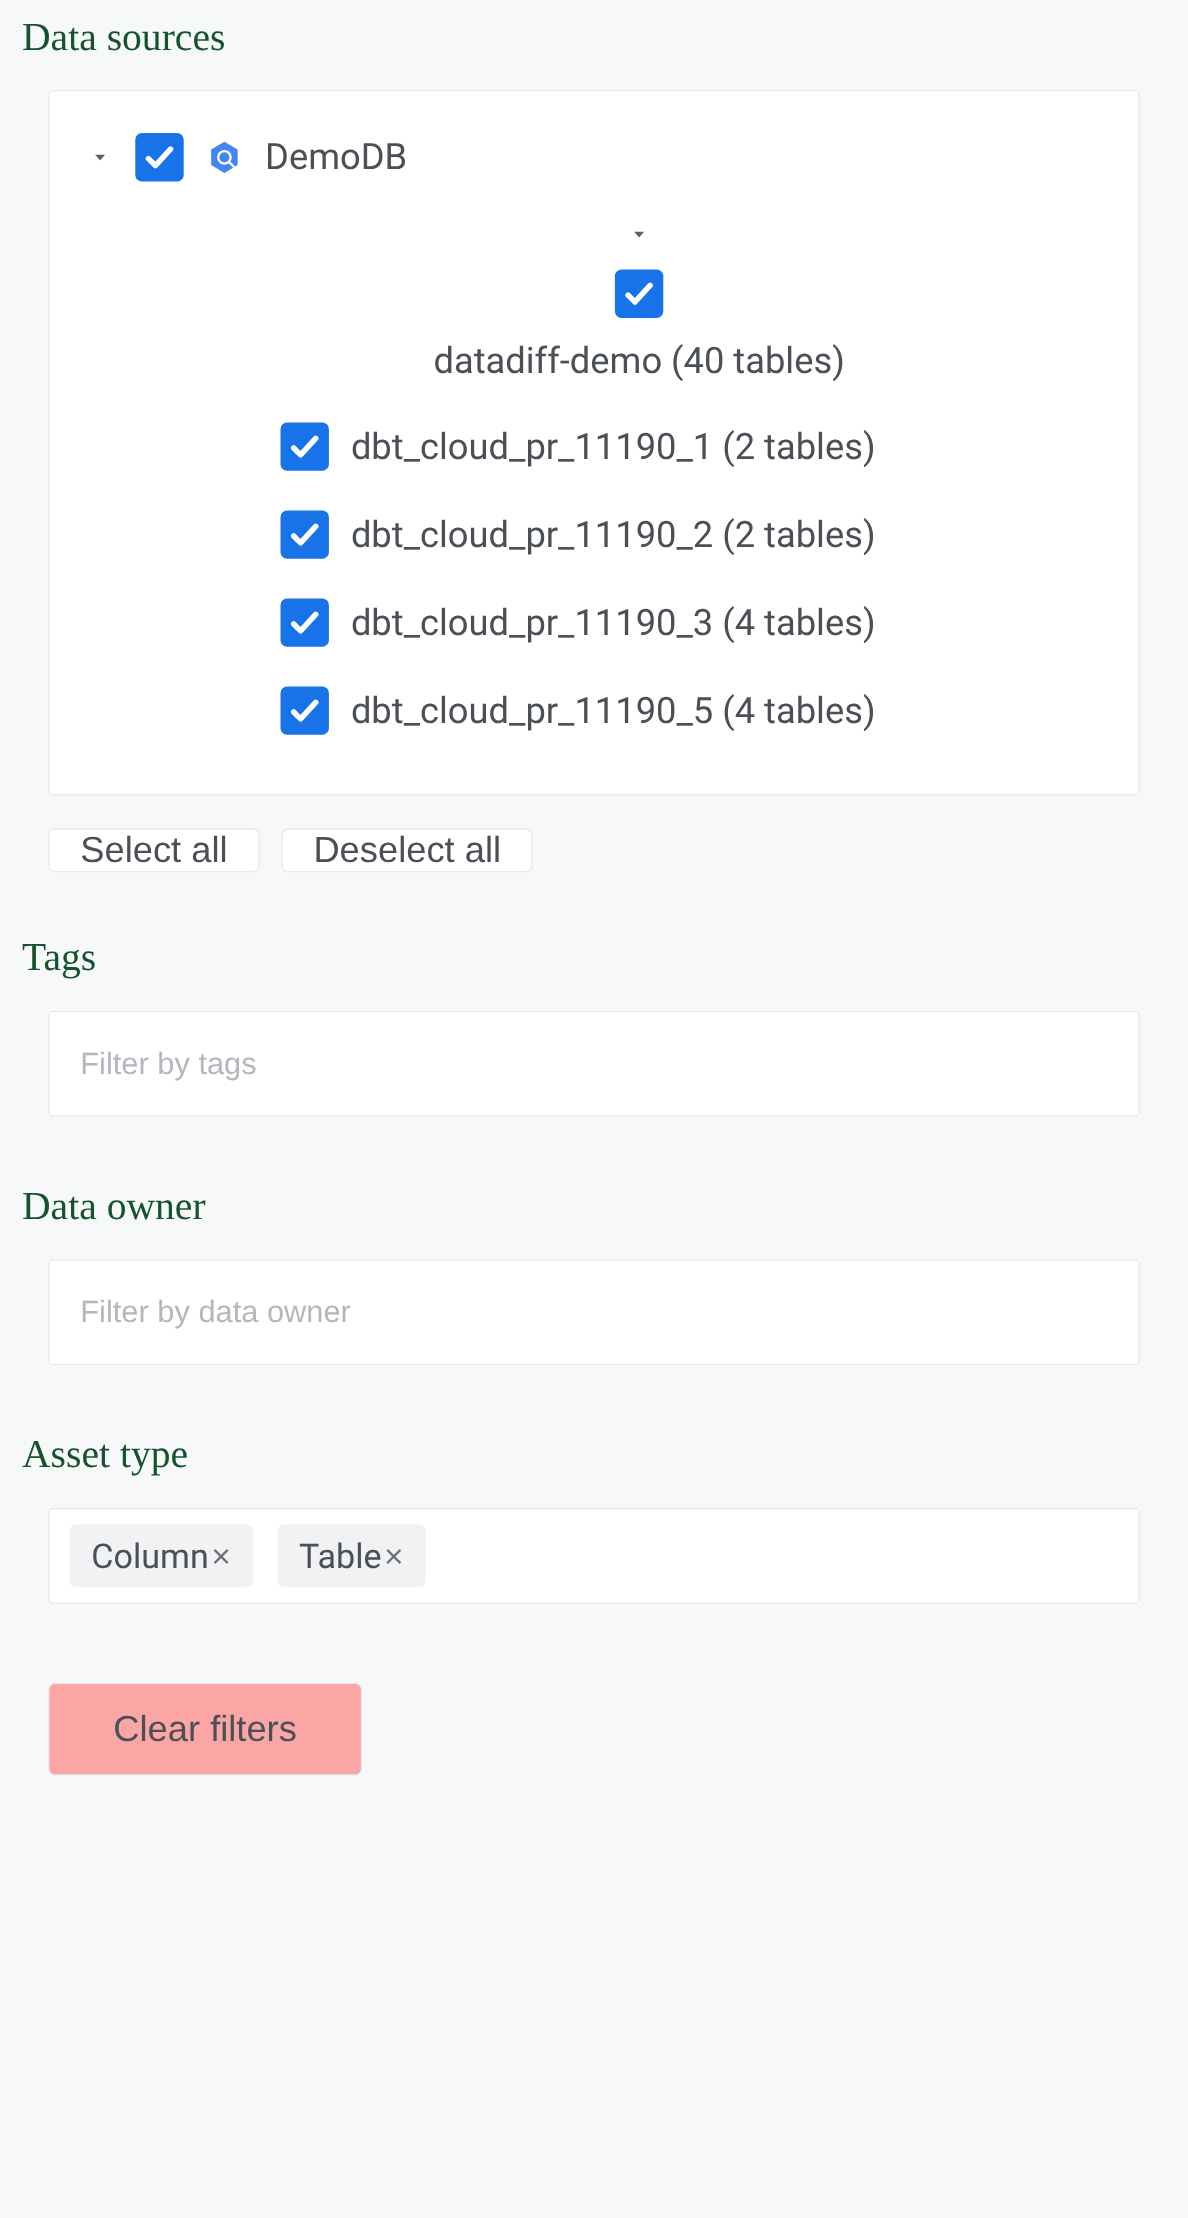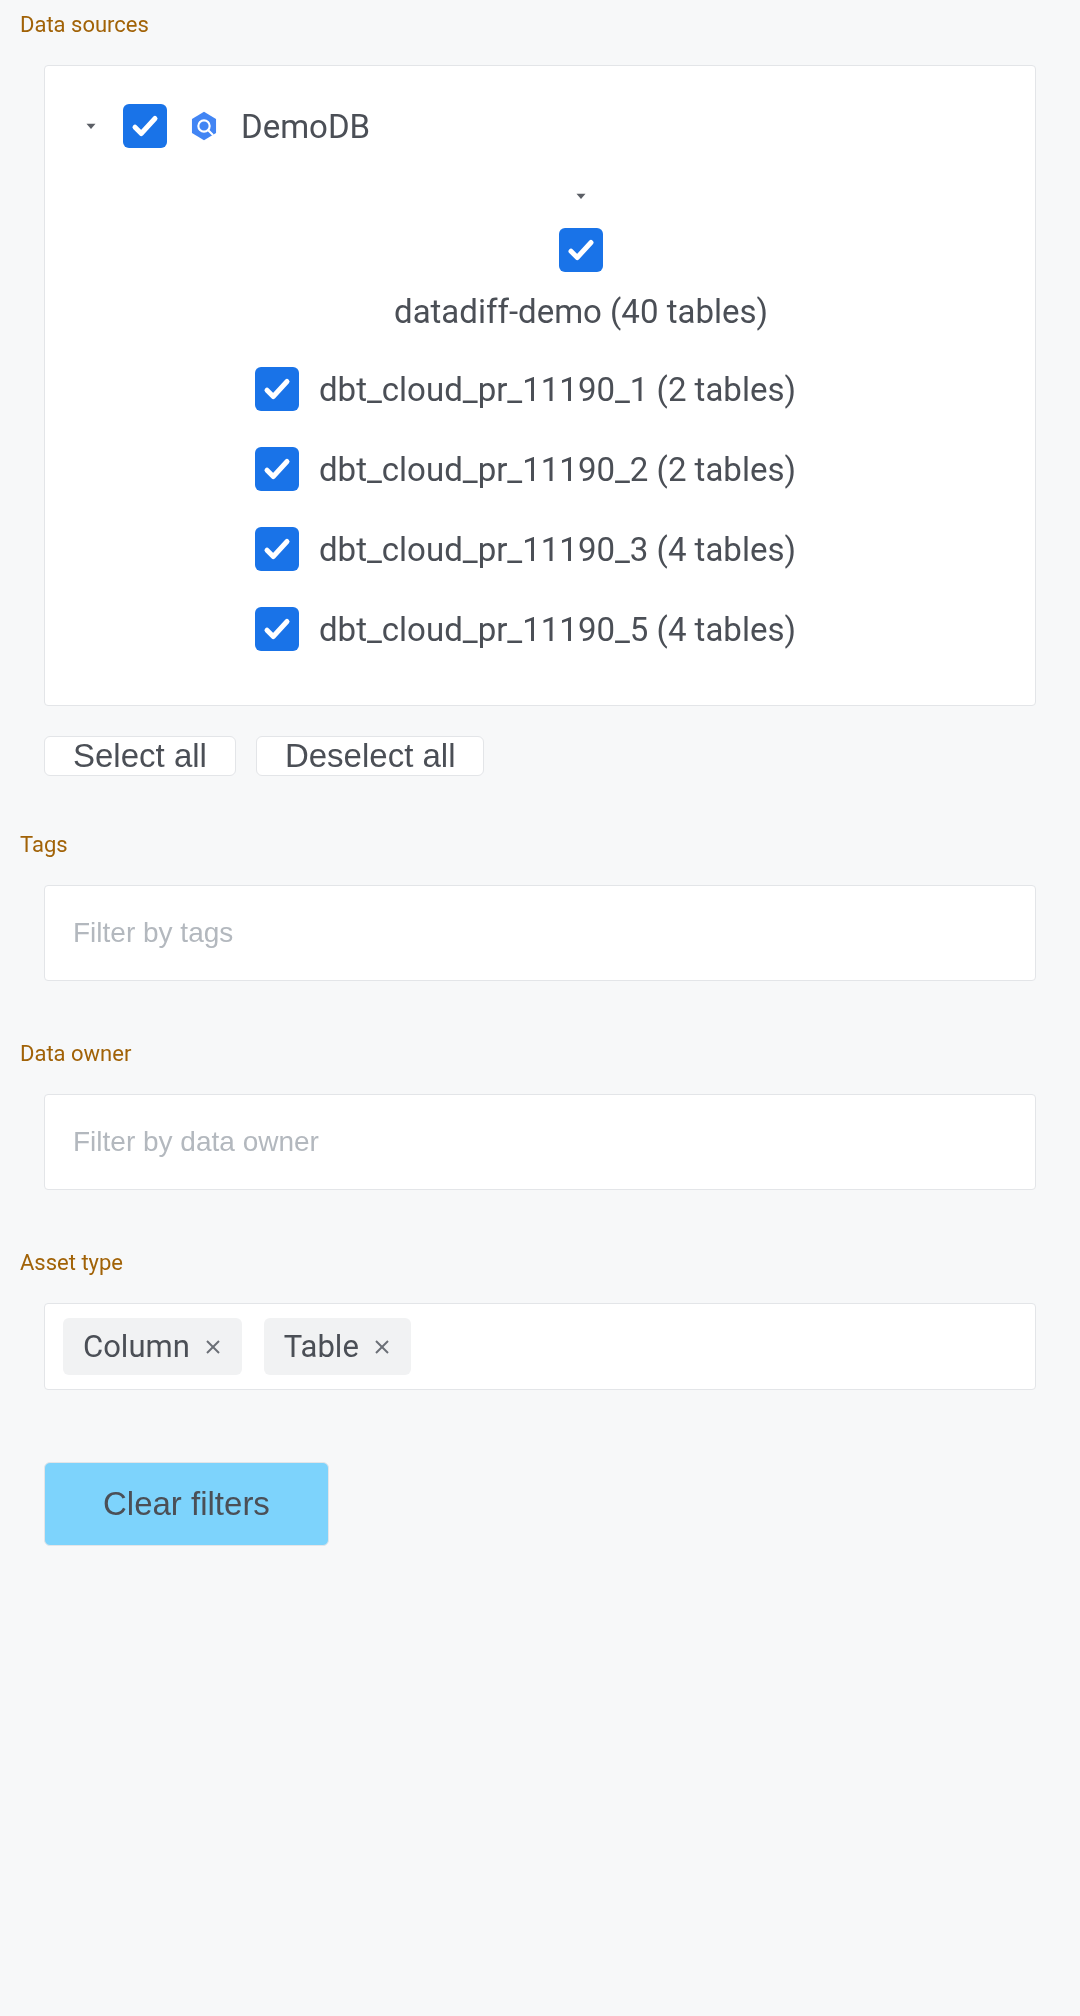--- a/index.html
+++ b/index.html
@@ -7,24 +7,25 @@
     width: 1080px;
     height: 2016px;
     background: #f7f8f9;
     font-family: -apple-system, BlinkMacSystemFont, "Segoe UI", Roboto, Helvetica, Arial, sans-serif;
     color: #41454b;
   }
   .panel {
     padding: 0 18px 40px 18px;
   }
   .section-title {
-    font-size: 22px;
+    font-size: 36px;
     font-weight: 400;
-    color: #a16207;
+    color: #14532d;
     margin: 12px 0 28px 2px;
+    font-family: Liberation Serif, serif;
   }
 
   
   .tree-card {
     background: #ffffff;
     border: 1.5px solid #e3e5e8;
     border-radius: 4px;
     padding: 38px 34px 54px 34px;
     margin: 0 26px 30px 26px;
   }
@@ -119,37 +120,37 @@
     display: flex;
     gap: 22px;
     align-items: center;
   }
   .chip {
     background: #f1f2f3;
     border-radius: 6px;
     padding: 10px 20px;
     display: inline-flex;
     align-items: center;
-    gap: 14px;
+    gap: 2px;
     font-size: 31px;
     color: #4b4f56;
   }
   .chip-x {
     display: inline-flex;
     align-items: center;
     justify-content: center;
     cursor: pointer;
     width: 18px; height: 18px;
     color: #6b6f76;
   }
   .chip-x svg { width: 18px; height: 18px; stroke: #6b6f76; stroke-width: 2; }
 
   
   .clear-btn {
-    background: #7dd3fc;
+    background: #fca5a5;
     border: 1.5px solid #e3e5e8;
     border-radius: 6px;
     margin: 0 0 0 26px;
     padding: 22px 58px;
     font-size: 33px;
     color: #4b4f56;
     cursor: pointer;
     display: inline-block;
   }
 </style>

